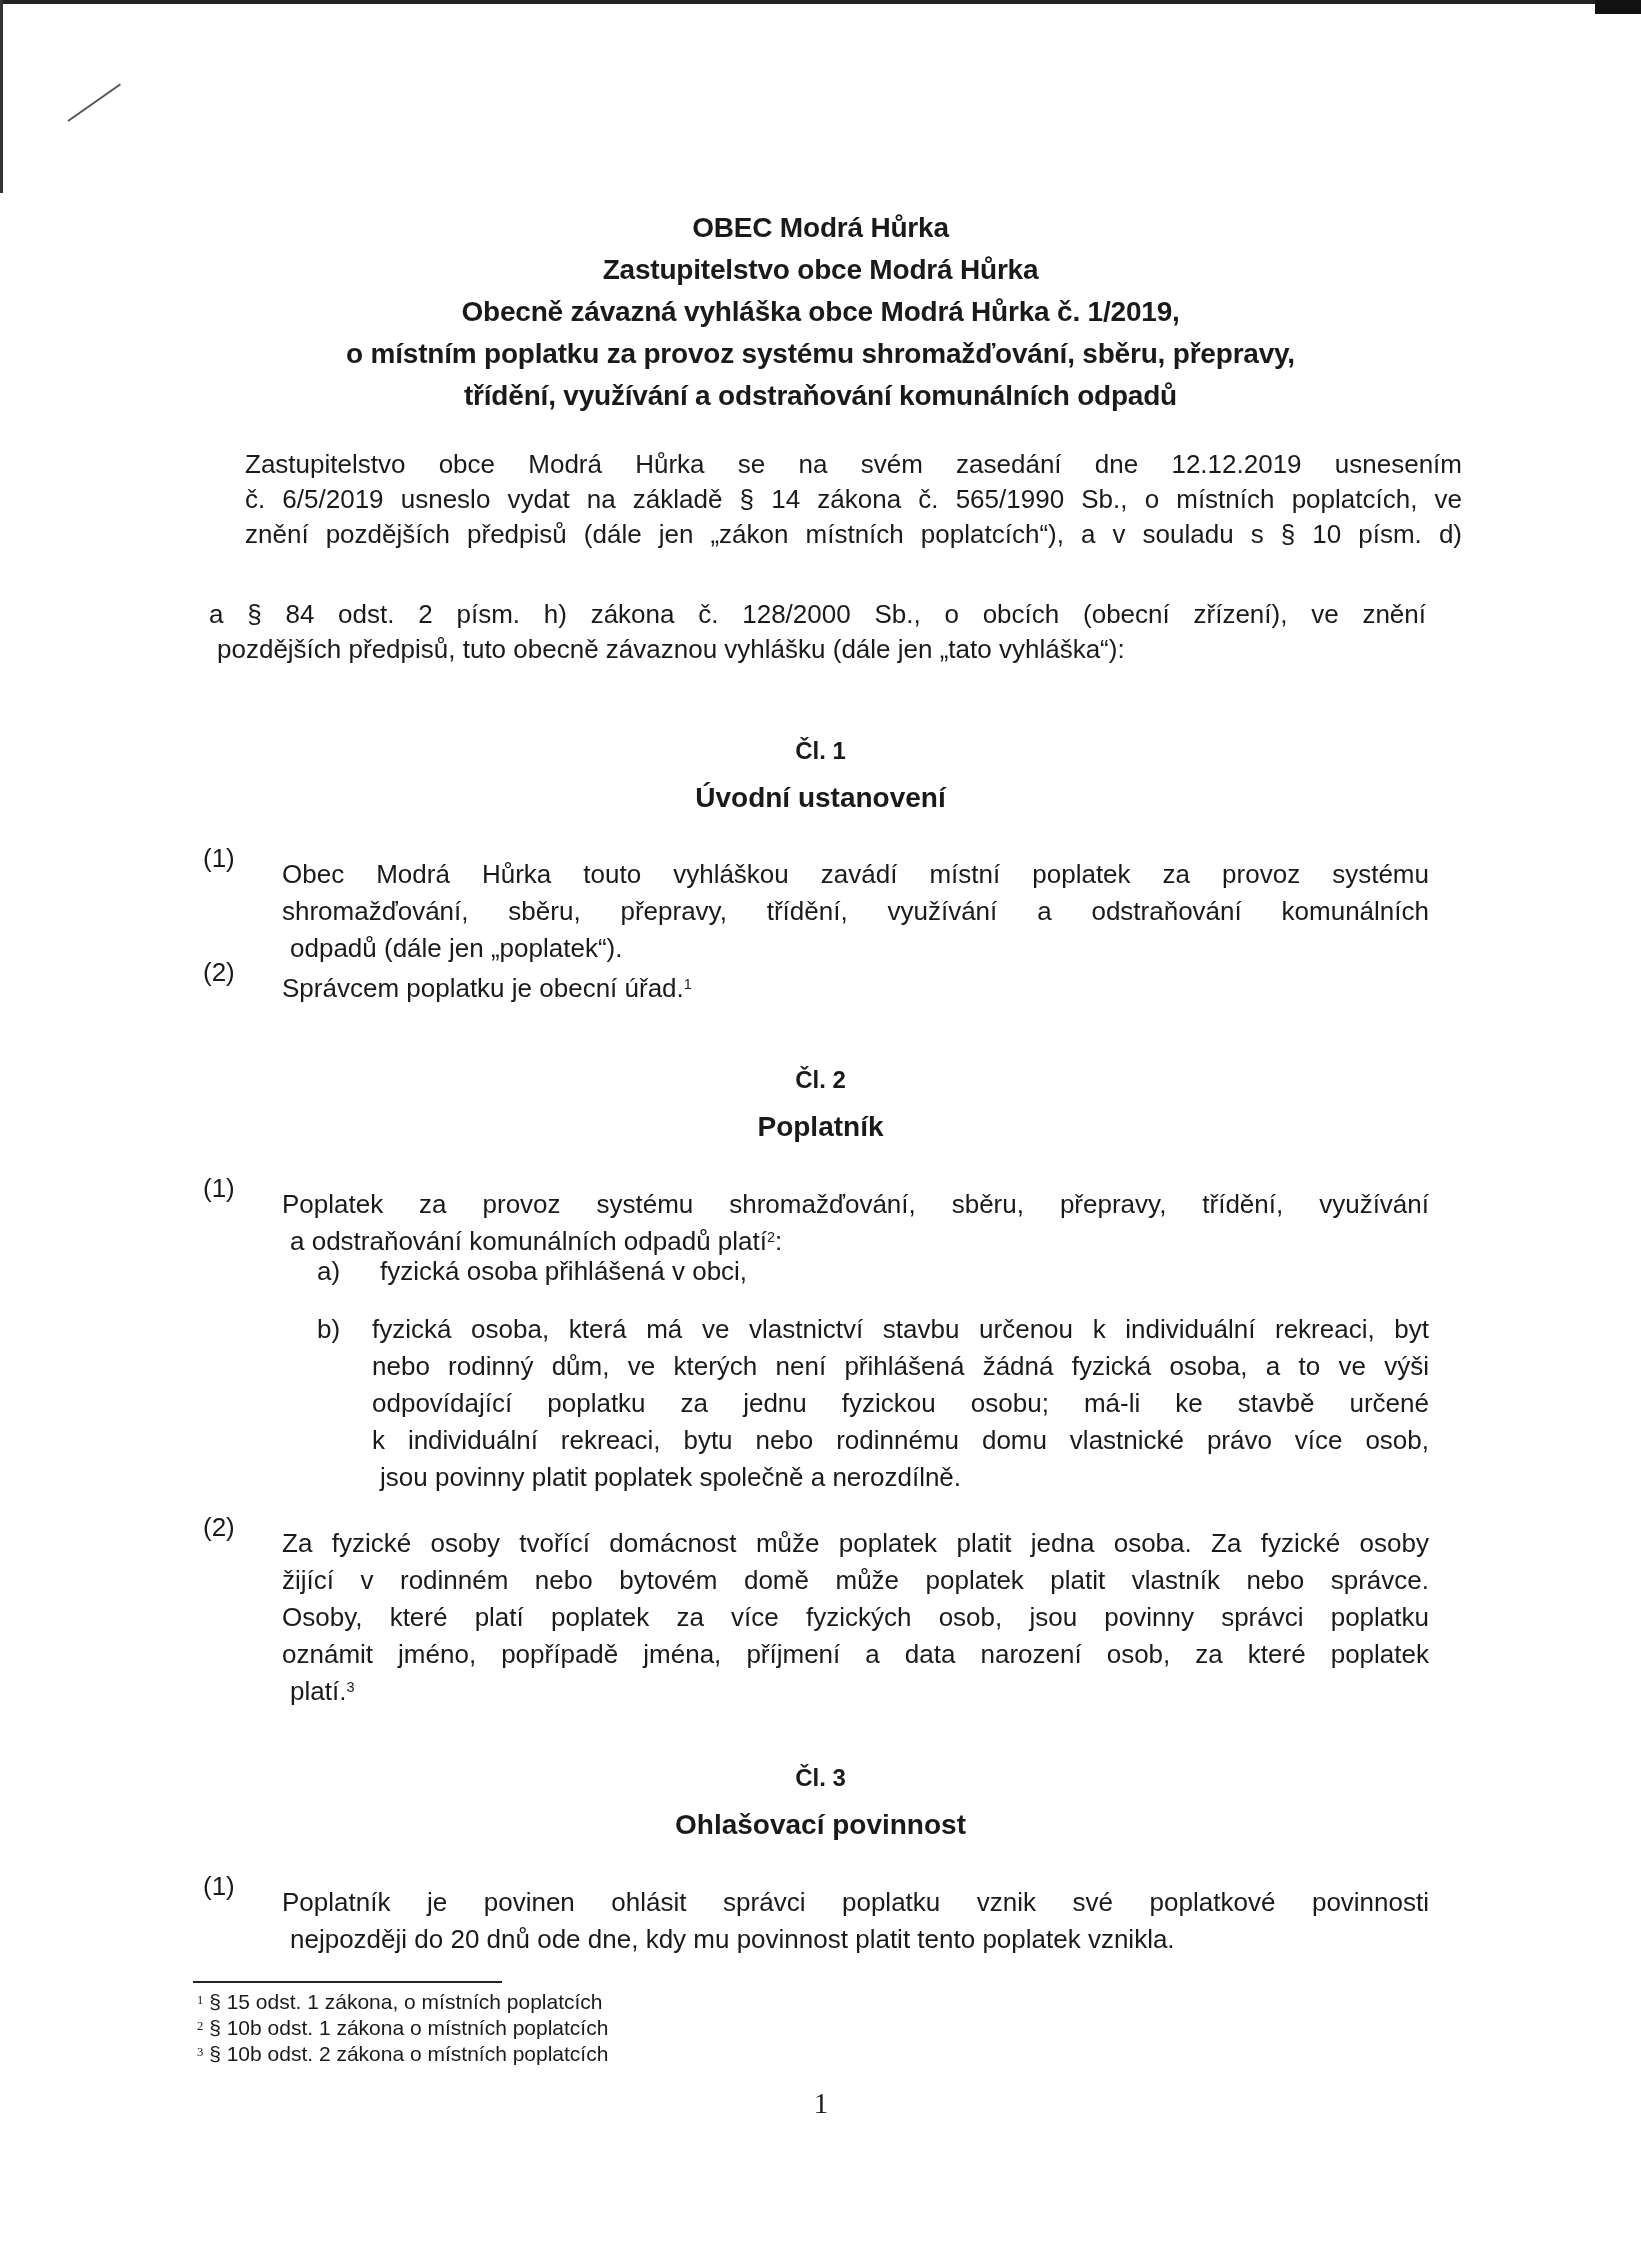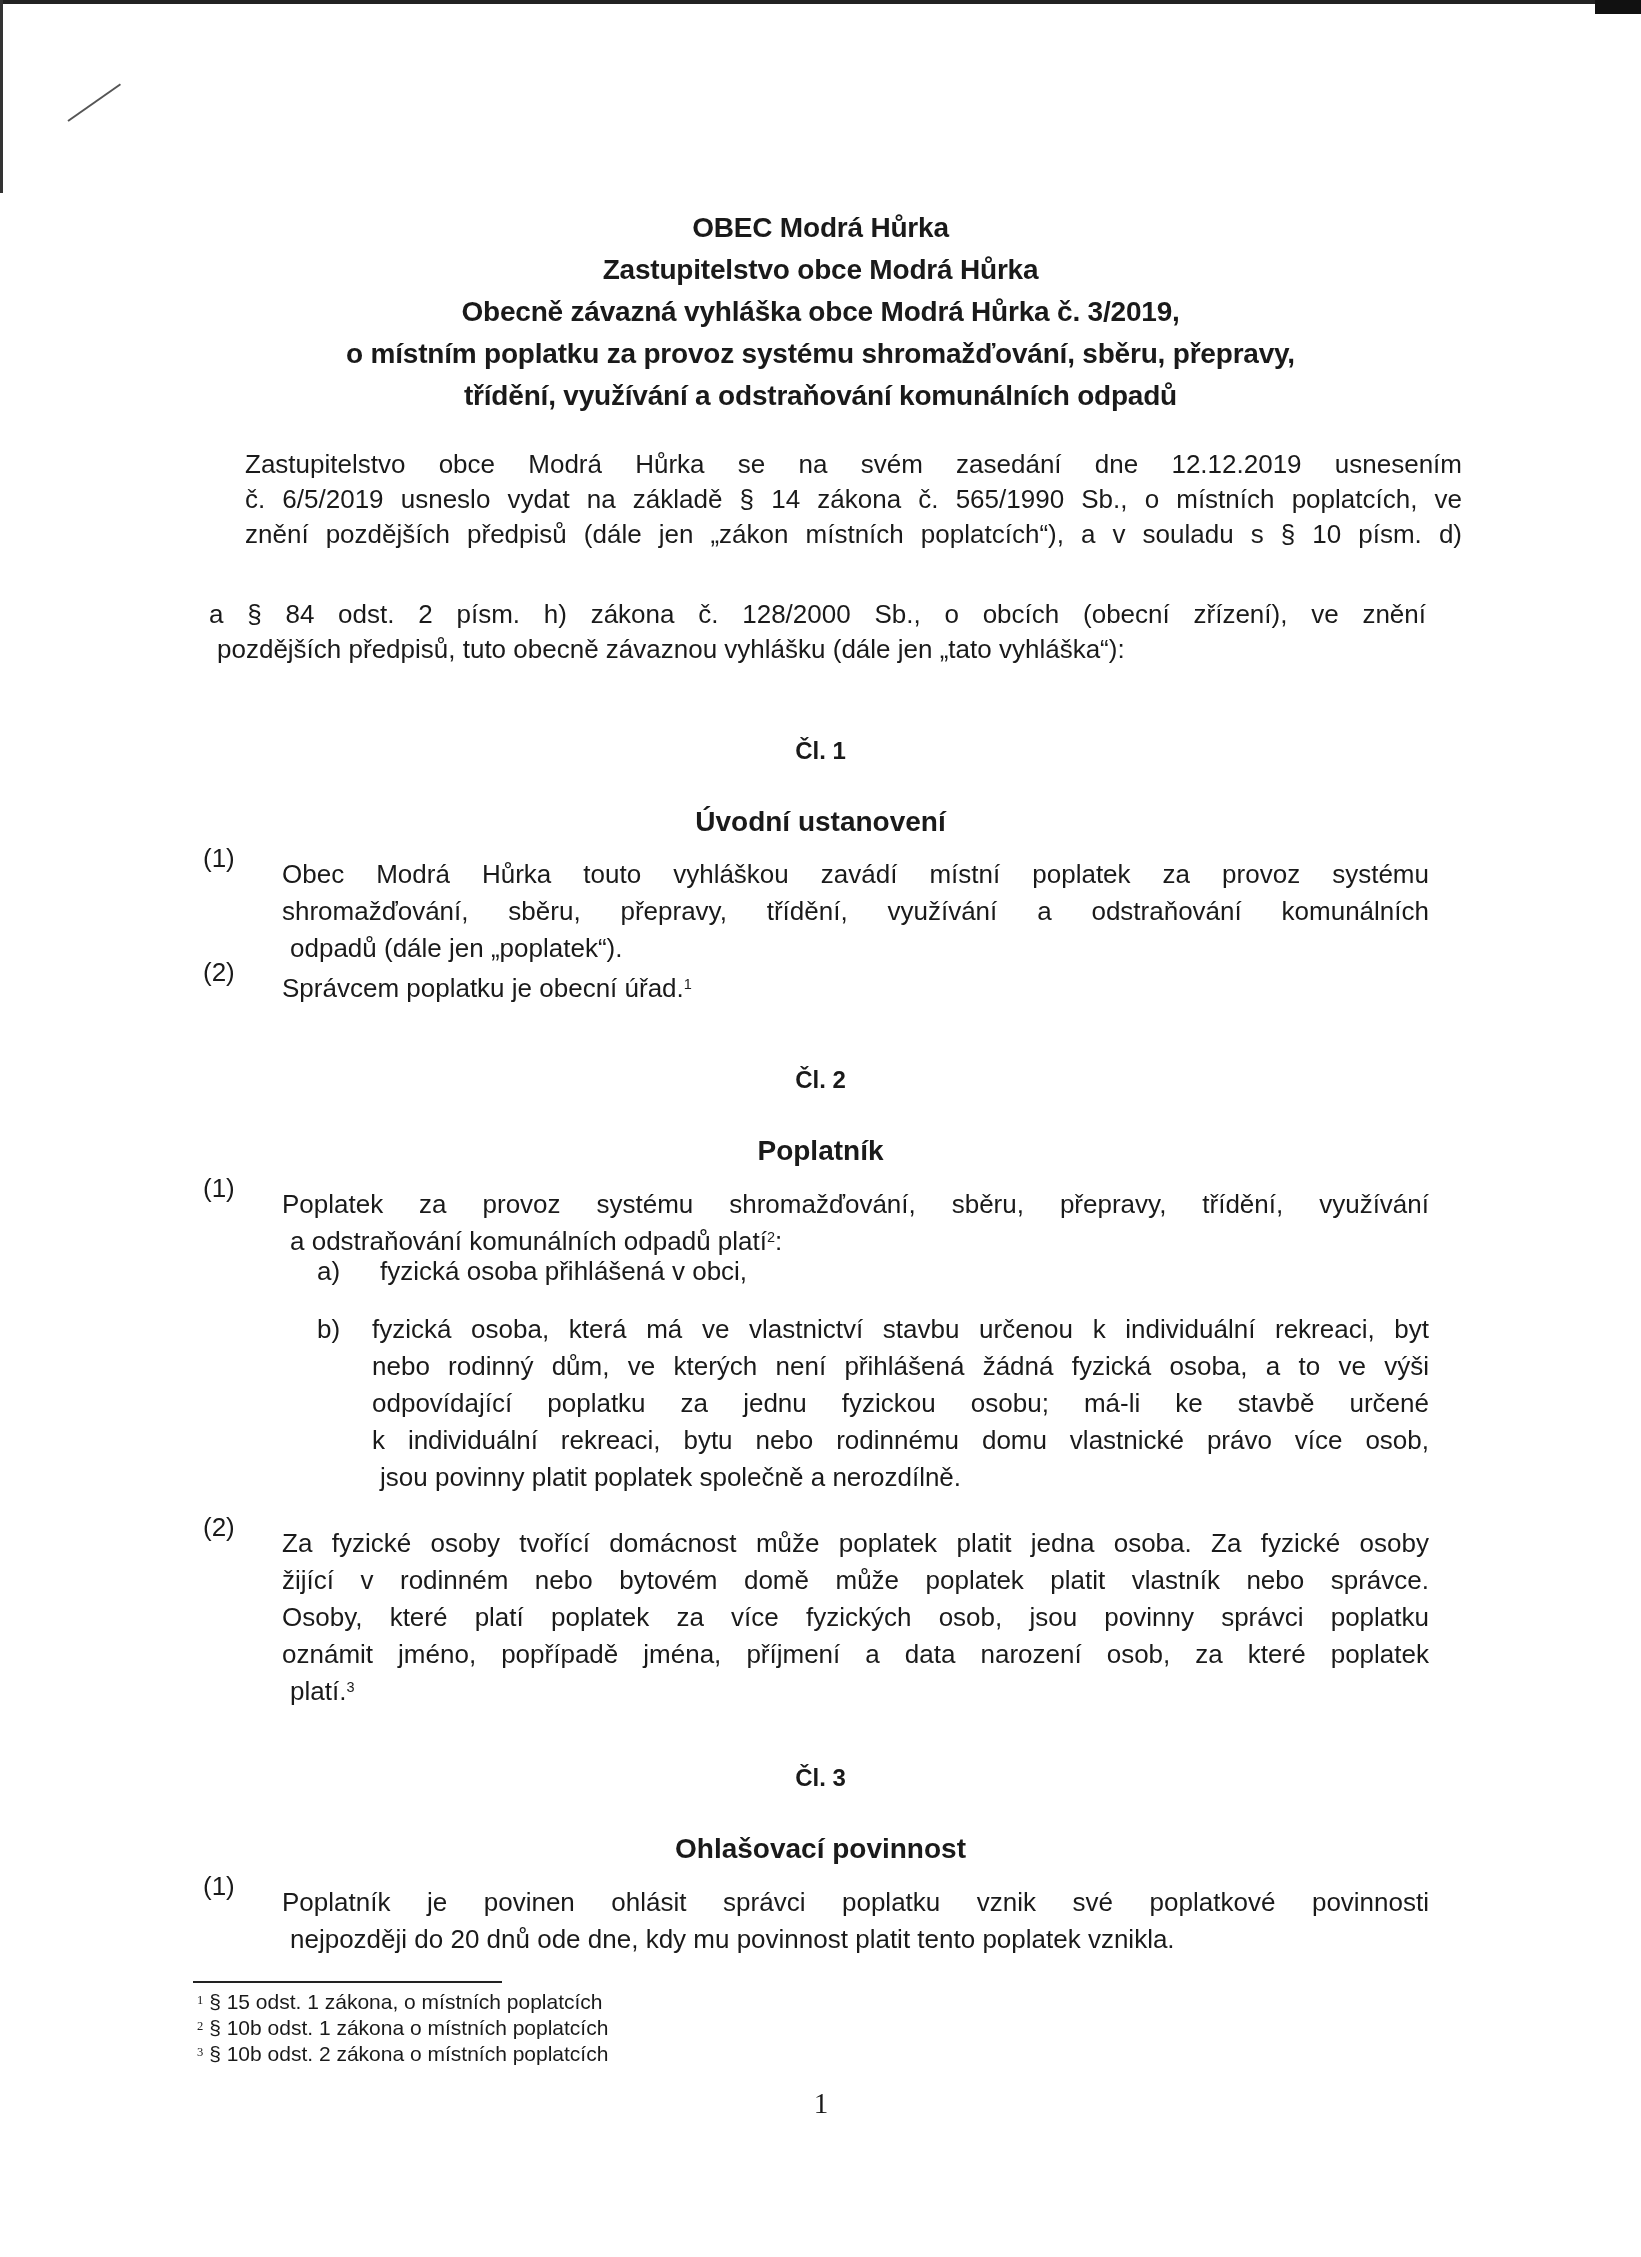--- a/index.html
+++ b/index.html
@@ -16,21 +16,21 @@
     .header { position: absolute; left: 193px; width: 1255px; top: 207px; text-align: center;
       font-weight: bold; font-size: 28px; line-height: 42px; letter-spacing: -0.2px; }
     .header div { white-space: nowrap; }
 
     .para { position: absolute; left: 209px; width: 1217px; font-size: 26px; line-height: 35px;
       text-align: justify; text-align-last: left; }
     .para .ln { display: block; text-align: justify; text-align-last: justify; white-space: nowrap; }
     .para .ln.last { text-align-last: left; }
 
     .art-num { position: absolute; left: 193px; width: 1255px; text-align: center; font-weight: bold; font-size: 24px; }
-    .art-title { position: absolute; left: 193px; width: 1255px; text-align: center; font-weight: bold; font-size: 28px; margin-top: 24px; }
+    .art-title { position: absolute; left: 193px; width: 1255px; text-align: center; font-weight: bold; font-size: 28px; }
 
     .item { position: absolute; left: 203px; width: 1226px; font-size: 26px; line-height: 37px; }
     .item .num { position: absolute; left: 0; top: 0; }
     .item .body { position: absolute; left: 79px; right: 0; top: 16px; }
     .ln { display: block; white-space: nowrap; text-align: justify; text-align-last: justify; }
     .ln.last { text-align-last: left; margin-left: 8px; }
 
     .sub { position: absolute; left: 317px; width: 1112px; font-size: 26px; line-height: 37px; }
     .sub .lbl { position: absolute; left: 0; top: 0; }
     .sub .body { position: absolute; left: 55px; right: 0; top: 0; }
@@ -47,21 +47,21 @@
 <body>
 
 <div class="topline"></div>
 <div class="topright-edge"></div>
 <div class="leftline"></div>
 <div class="pen-mark"></div>
 
 <div class="header">
   <div>OBEC Modrá Hůrka</div>
   <div>Zastupitelstvo obce Modrá Hůrka</div>
-  <div>Obecně závazná vyhláška obce Modrá Hůrka č. 3/2019,</div>
+  <div>Obecně závazná vyhláška obce Modrá Hůrka č. 1/2019,</div>
   <div>o místním poplatku za provoz systému shromažďování, sběru, přepravy,</div>
   <div>třídění, využívání a odstraňování komunálních odpadů</div>
 </div>
 
 <div class="para" style="top:447px;margin-left:36px;">
   <span class="ln">Zastupitelstvo obce Modrá Hůrka se na svém zasedání dne 12.12.2019 usnesením</span>
   <span class="ln">č. 6/5/2019 usneslo vydat na základě § 14 zákona č. 565/1990 Sb., o místních poplatcích, ve</span>
   <span class="ln">znění pozdějších předpisů (dále jen „zákon místních poplatcích“), a v souladu s § 10 písm. d)</span>
 </div>
 <div class="para" style="top:597px;">

